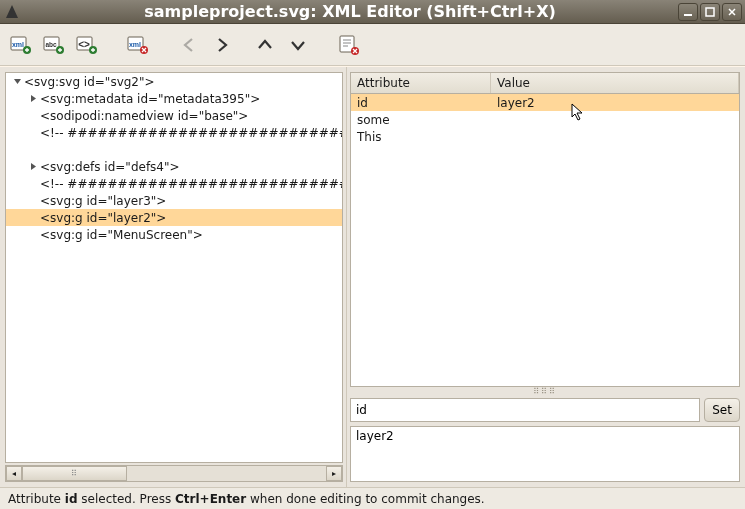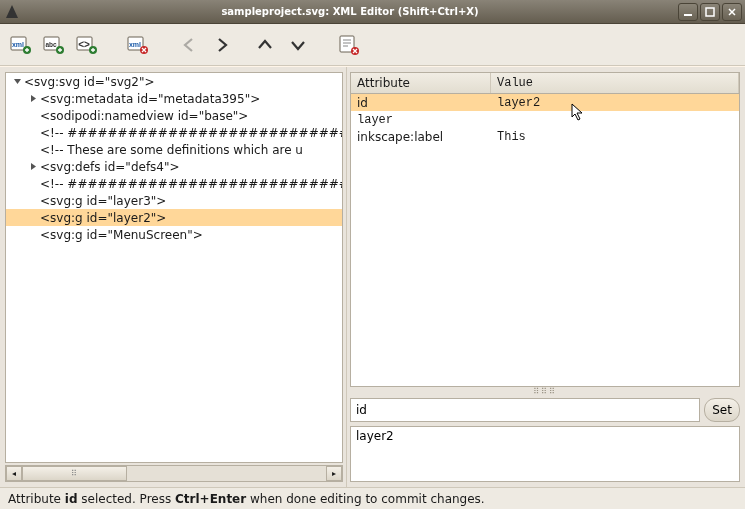--- a/index.html
+++ b/index.html
@@ -15,21 +15,21 @@
     color: #1a1a1a;
   }
   
   .titlebar {
     height: 24px;
     background: linear-gradient(to bottom, #898377 0%, #645d4f 100%);
     color: #fff;
     display: flex;
     align-items: center;
     font-weight: bold;
-    font-size: 10px;
+    font-size: 16px;
     border-bottom: 1px solid #4a4437;
   }
   .tb-icon {
     width: 16px; height: 16px;
     margin: 0 4px;
     display: inline-flex;
     align-items: center; justify-content: center;
   }
   .tb-title { flex: 1; text-align: center; }
   .tb-buttons { display: flex; margin-right: 3px; }
@@ -150,21 +150,21 @@
     display: flex;
     height: 21px;
     background: linear-gradient(to bottom, #f1ede4, #e2ddd0);
     border-bottom: 1px solid #b6afa1;
   }
   .attr-head-cell {
     padding: 3px 6px;
     border-right: 1px solid #cfc8ba;
   }
   .col-attr { width: 140px; }
-  .col-val  { flex: 1; font-family: Liberation Mono, monospace; }
+  .col-val  { flex: 1; }
   .attr-body { flex: 1; position: relative; }
   .attr-row {
     display: flex;
     height: 17px;
     align-items: center;
   }
   .attr-row.selected { background: #ffd799; }
   .attr-cell { padding: 0 6px; }
   
   
@@ -186,21 +186,21 @@
     height: 24px;
     padding: 2px 5px;
     font: inherit;
     border: 1px solid #b6afa1;
     background: #fff;
   }
   .set-btn {
     width: 36px; height: 24px;
     background: linear-gradient(to bottom, #f4f0e8, #dcd6c9);
     border: 1px solid #b6afa1;
-    border-radius: 11px;
+    border-radius: 4px;
     font: inherit;
   }
   .attr-val-input {
     margin-top: 4px;
     height: 56px;
     border: 1px solid #b6afa1;
     background: #fff;
     padding: 2px 5px;
     font: inherit;
     resize: none;
@@ -347,21 +347,20 @@
         <div class="tree-row indent-1">
           <span class="tree-expander"></span>
           <span class="tree-text">&lt;sodipodi:namedview id="base"&gt;</span>
         </div>
         <div class="tree-row indent-1">
           <span class="tree-expander"></span>
           <span class="tree-text">&lt;!-- ############################</span>
         </div>
         <div class="tree-row indent-1">
           <span class="tree-expander"></span>
-          <span class="tree-text">&lt;!-- These are some definitions which are u</span>
         </div>
         <div class="tree-row indent-1">
           <span class="tree-expander">
             <svg width="9" height="9" viewBox="0 0 9 9">
               <path d="M2 1 L7 4.5 L2 8 Z" fill="#555"></path>
             </svg>
           </span>
           <span class="tree-text">&lt;svg:defs id="defs4"&gt;</span>
         </div>
         <div class="tree-row indent-1">
@@ -396,24 +395,23 @@
         <div class="attr-head-cell col-attr">Attribute</div>
         <div class="attr-head-cell col-val">Value</div>
       </div>
       <div class="attr-body" id="attr-body">
 
       <div class="attr-row selected">
             <div class="attr-cell col-attr">id</div>
             <div class="attr-cell col-val">layer2</div>
           </div>
           <div class="attr-row">
-            <div class="attr-cell col-val">layer</div>
+            <div class="attr-cell col-val">some</div>
           </div>
           <div class="attr-row">
-            <div class="attr-cell col-attr">inkscape:label</div>
             <div class="attr-cell col-val">This</div>
           </div>
           <svg class="cursor-arrow" id="cursor" viewBox="0 0 14 18" style="left: 220px; top: 9px;">
           <path d="M1 1 L1 14 L4 11 L7 17 L9 16 L6 10 L11 10 Z" fill="#fff" stroke="#000" stroke-width="1"></path>
         </svg>
         </div>
     </div>
     <div class="gripper">⠿⠿⠿</div>
     <div class="edit-row">
       <input class="attr-name-input" value="id" style="">

